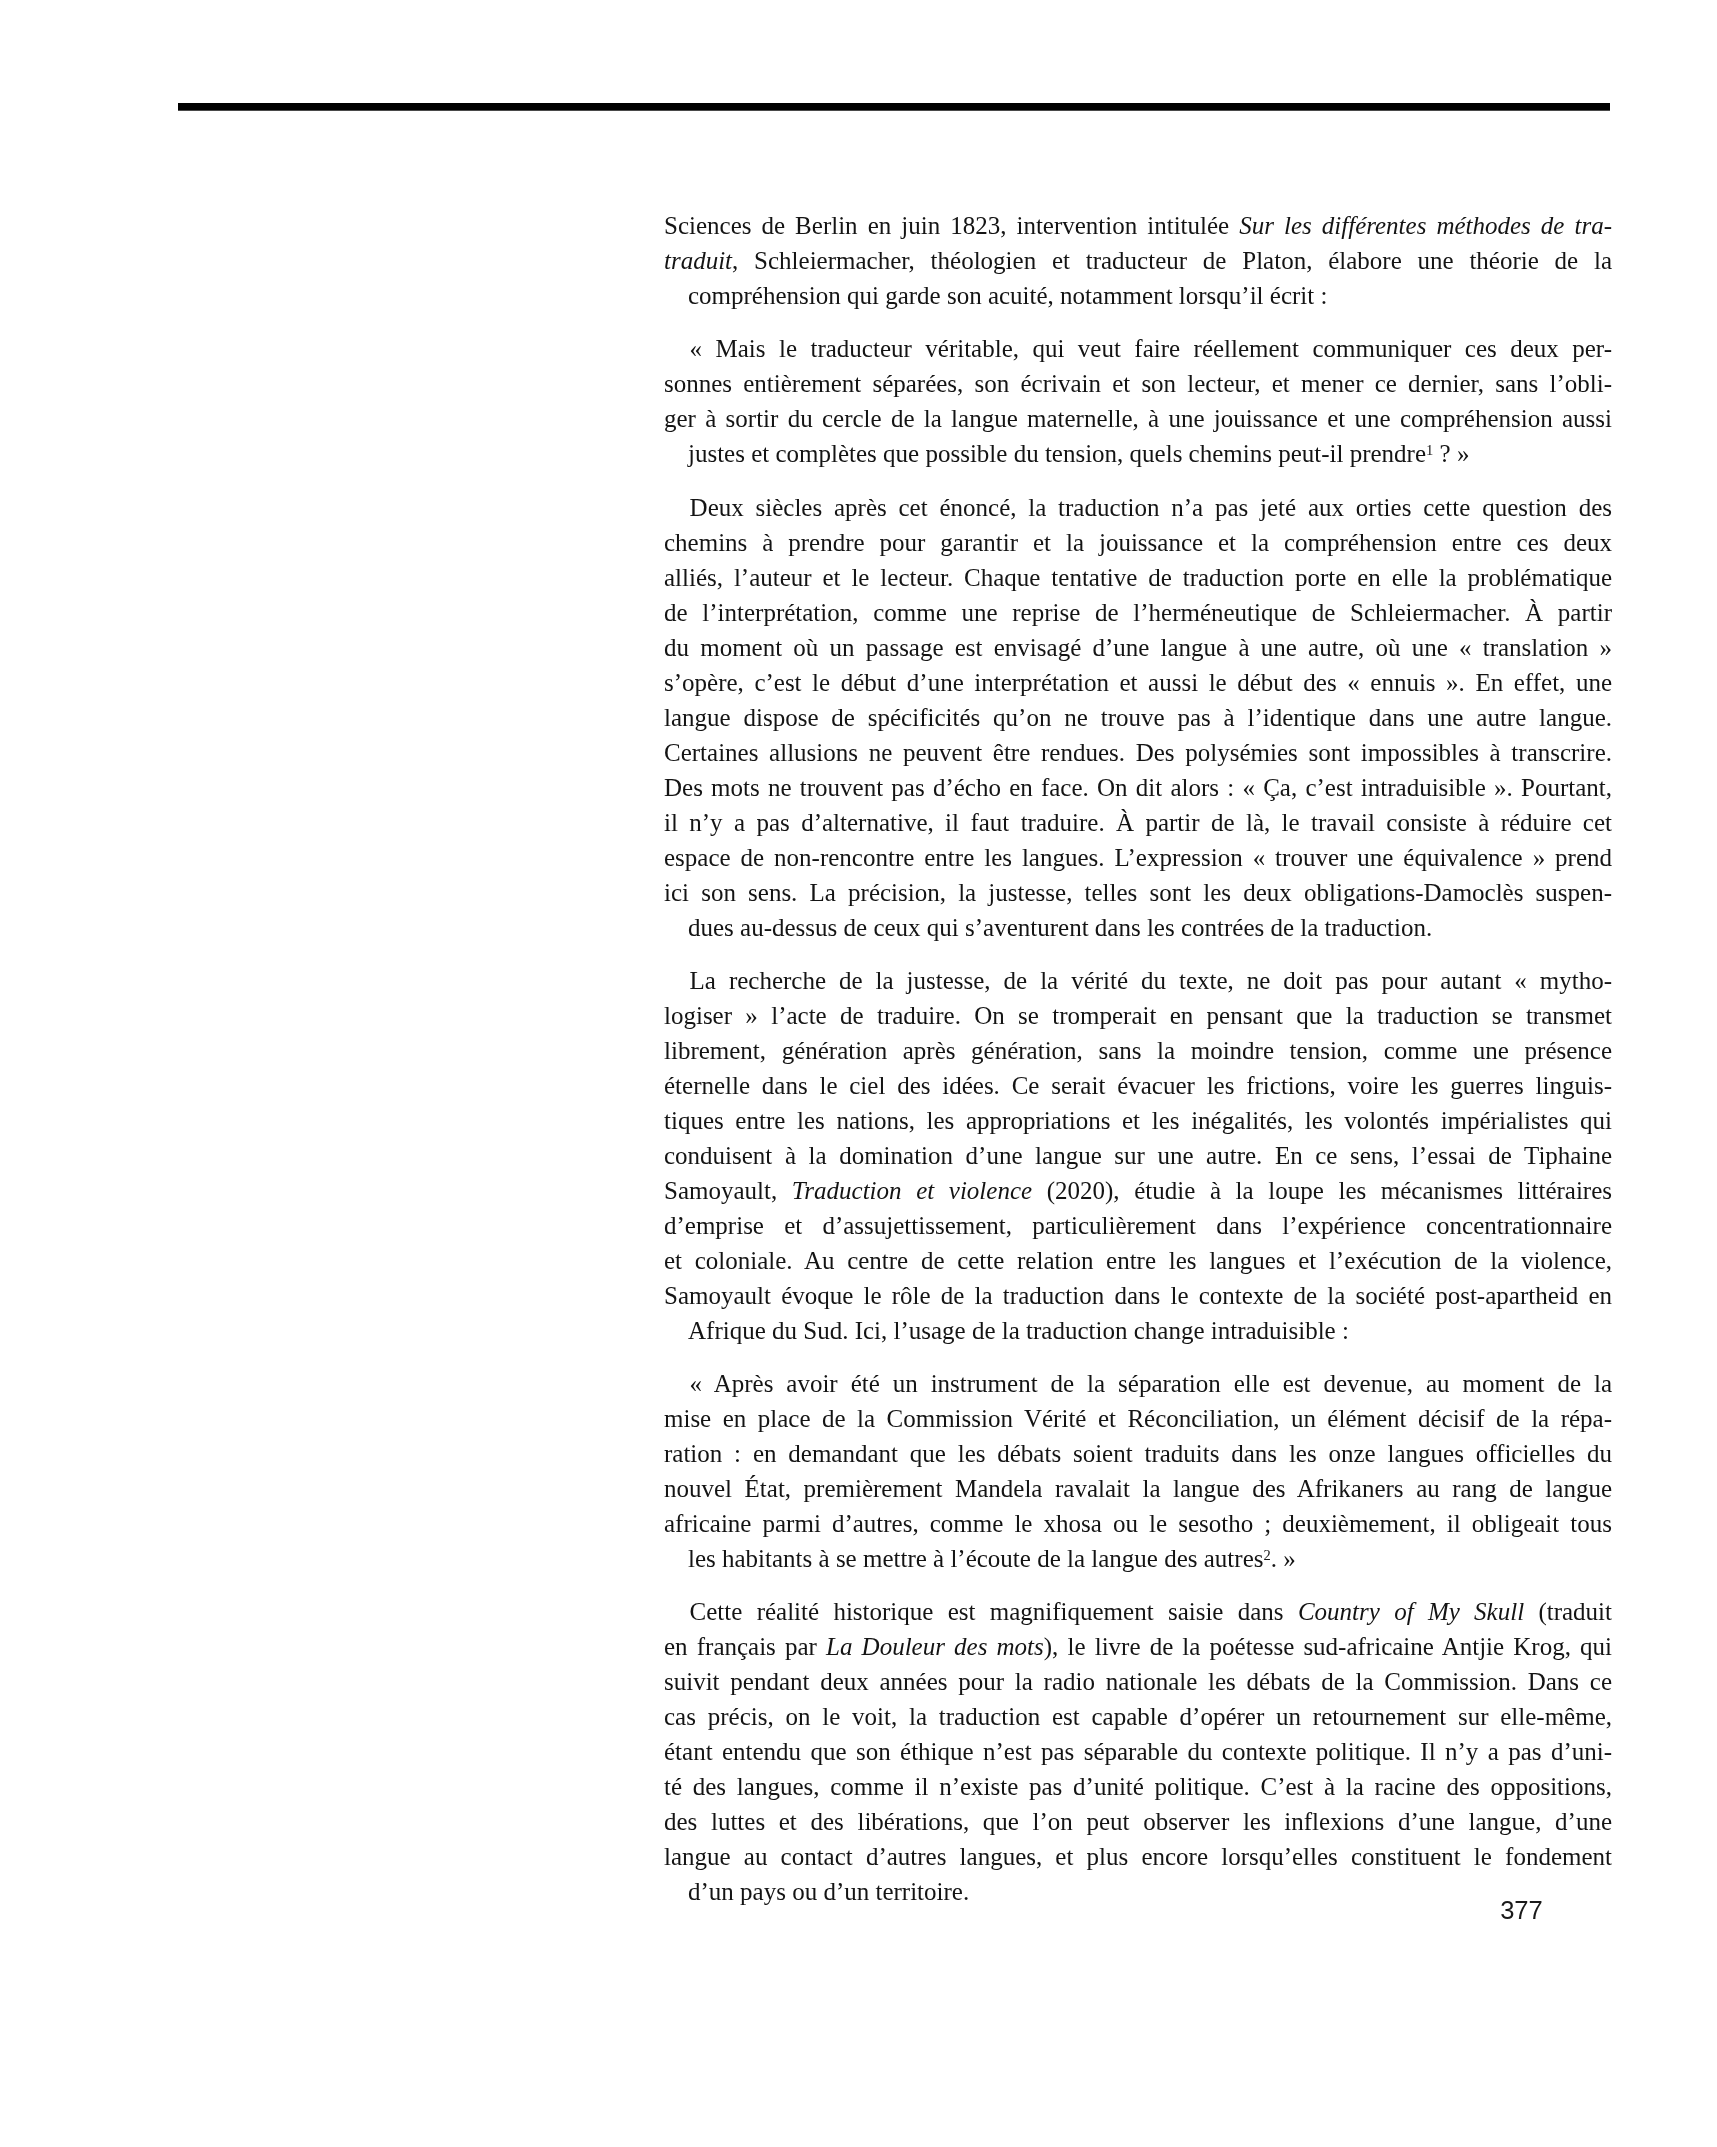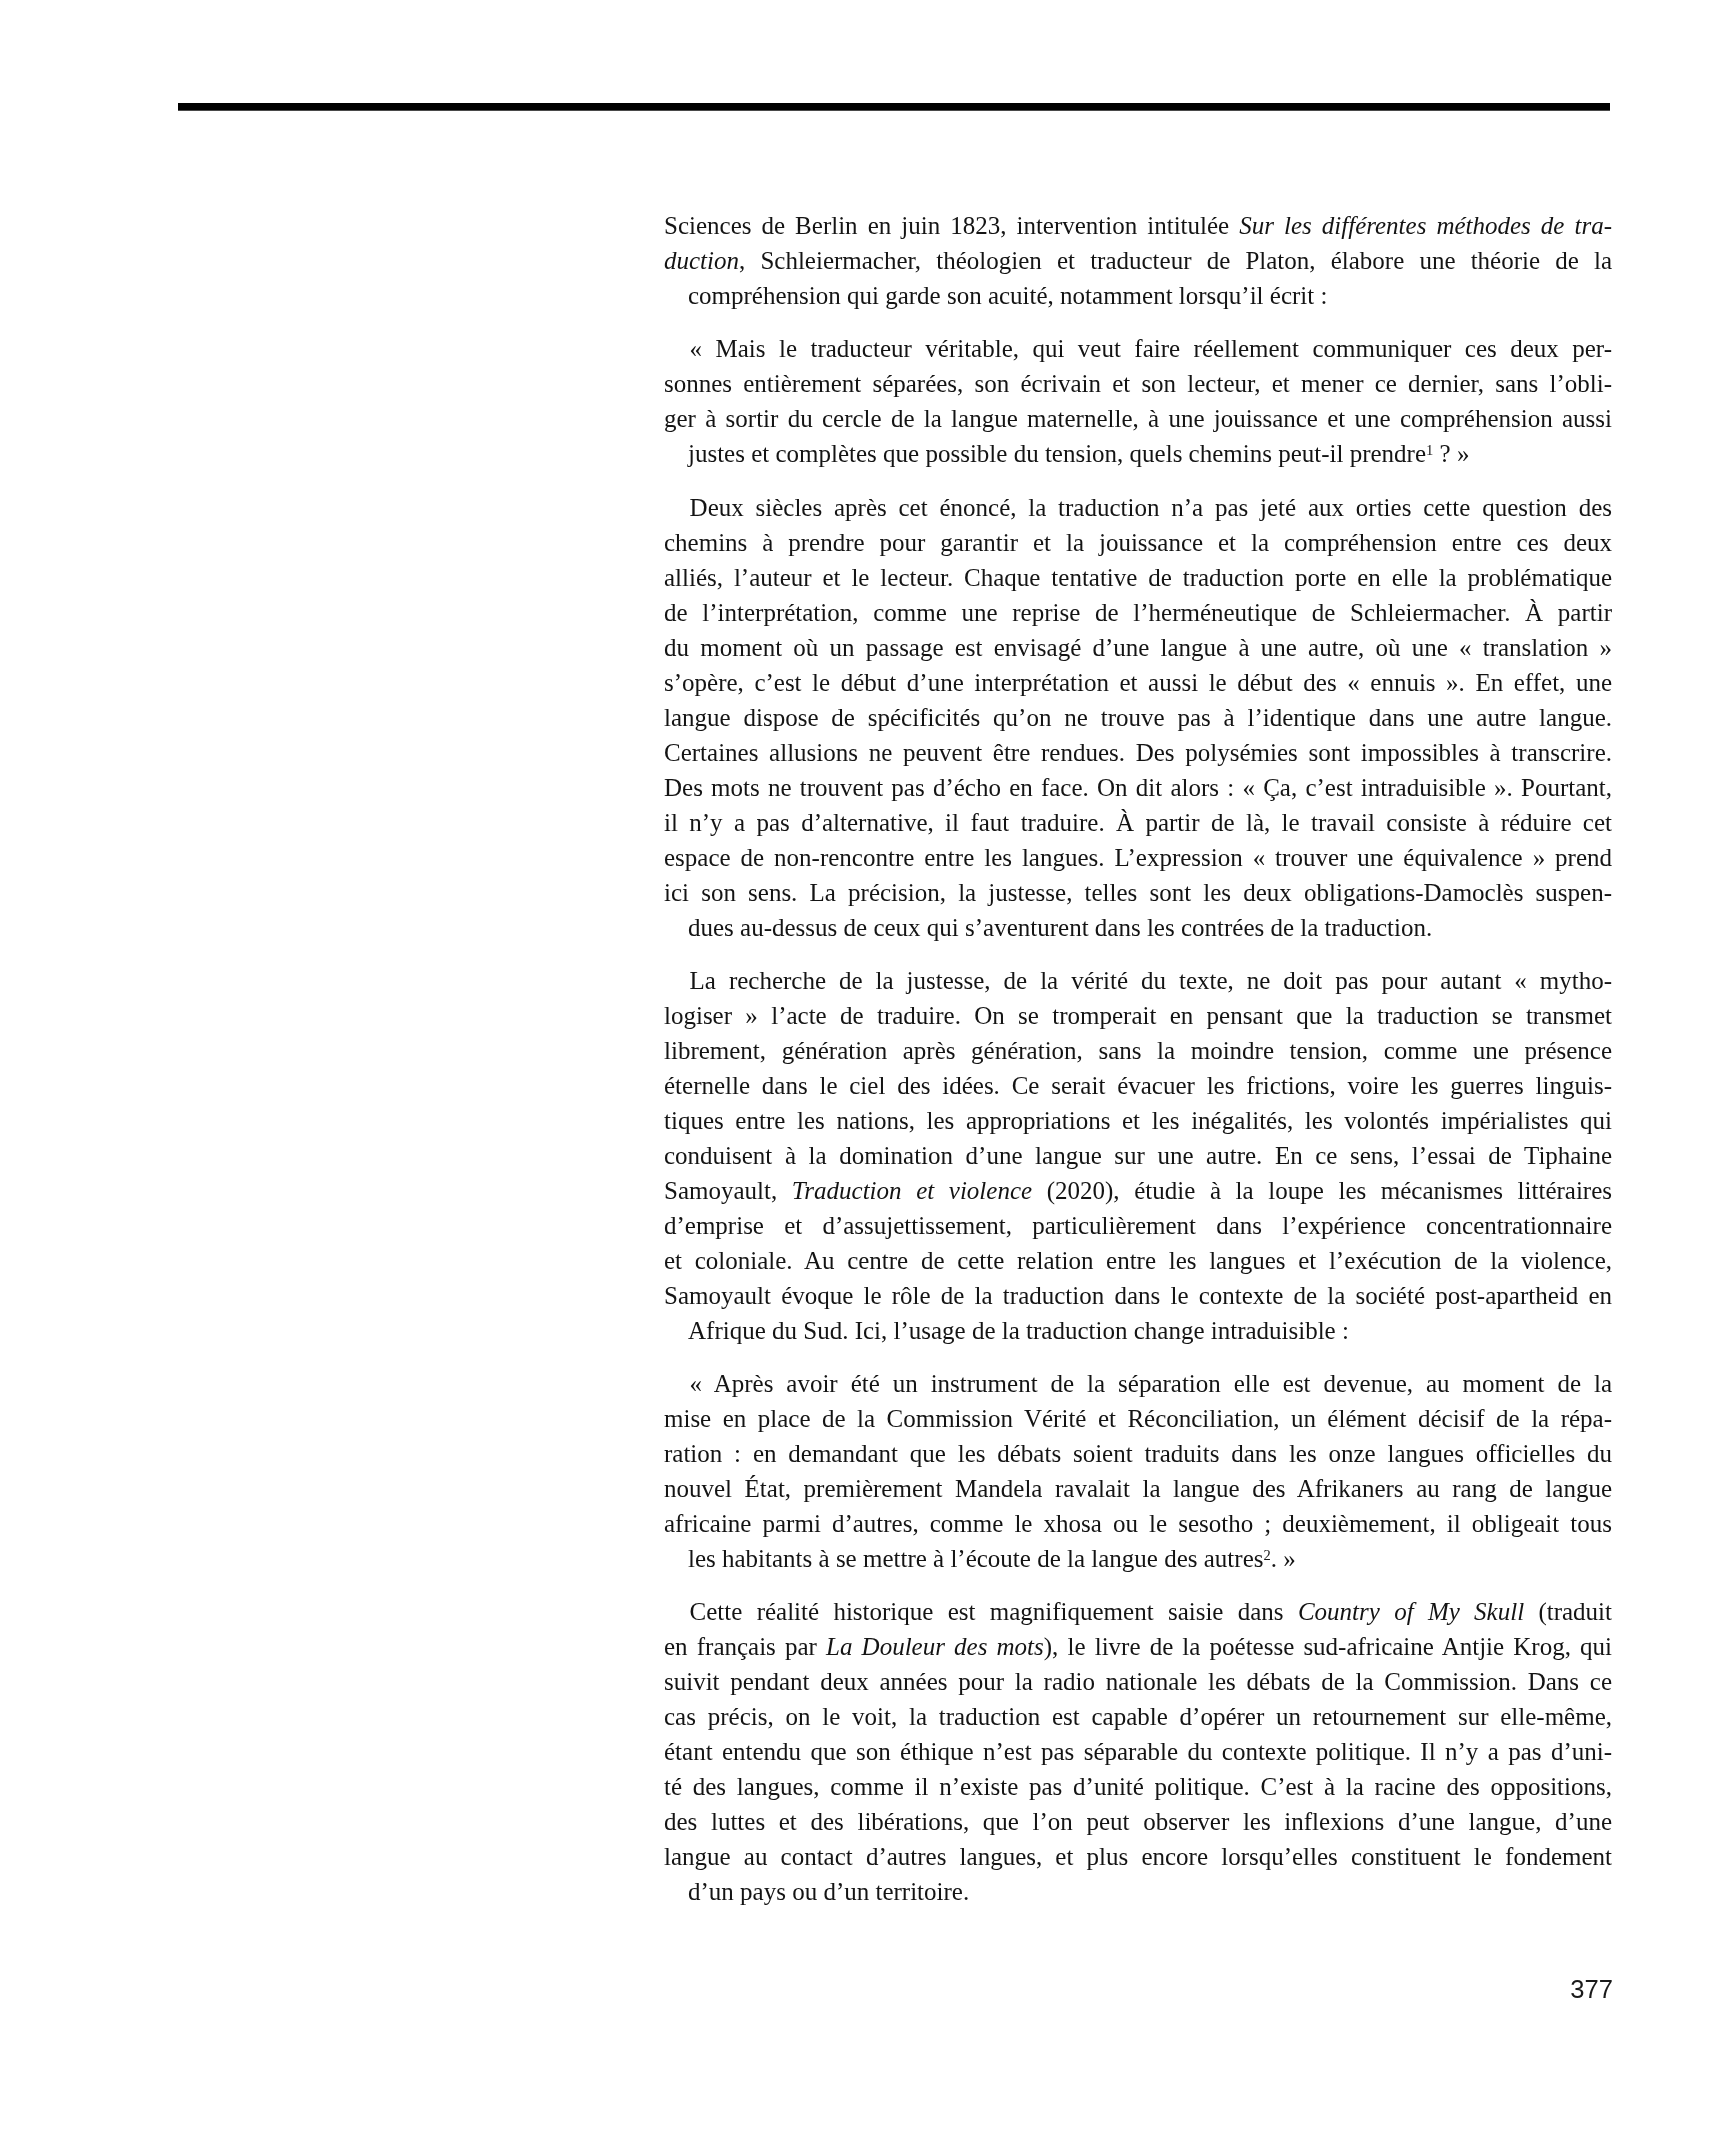--- a/index.html
+++ b/index.html
@@ -57,39 +57,39 @@
   }
   .i { font-style: italic; }
   .sup {
     font-size: 0.58em;
     position: relative;
     top: -0.5em;
     line-height: 0;
   }
   .page-number {
     position: absolute;
-    top: 1976px;
+    top: 1897px;
     right: 105px;
     width: 183px;
-    text-align: right;
+    text-align: center;
     font-family: "Liberation Sans", "DejaVu Sans", sans-serif;
     font-size: 25.6px;
     line-height: 27.4px;
     color: #1a1a1a;
   }
 </style>
 </head>
 <body>
 
 <div class="page">
   <div class="top-rule"></div>
   <main class="text-column">
       <div class="block paragraph">
         <div class="line"><span>Sciences de Berlin en juin 1823, intervention intitulée </span><span class="i">Sur les différentes méthodes de tra-</span></div>
-        <div class="line"><span class="i">duction</span><span>, Schleiermacher, théologien et traducteur de Platon, élabore une théorie de la</span></div>
+        <div class="line"><span class="i">traduit</span><span>, Schleiermacher, théologien et traducteur de Platon, élabore une théorie de la</span></div>
         <div class="line last"><span>compréhension qui garde son acuité, notamment lorsqu’il écrit :</span></div>
       </div>
       <div class="block quote">
         <div class="line indent"><span>« Mais le traducteur véritable, qui veut faire réellement communiquer ces deux per-</span></div>
         <div class="line"><span>sonnes entièrement séparées, son écrivain et son lecteur, et mener ce dernier, sans l’obli-</span></div>
         <div class="line"><span>ger à sortir du cercle de la langue maternelle, à une jouissance et une compréhension aussi</span></div>
         <div class="line last"><span>justes et complètes que possible du tension, quels chemins peut-il prendre</span><span class="sup">1</span><span> ? »</span></div>
       </div>
       <div class="block paragraph">
         <div class="line indent"><span>Deux siècles après cet énoncé, la traduction n’a pas jeté aux orties cette question des</span></div>

